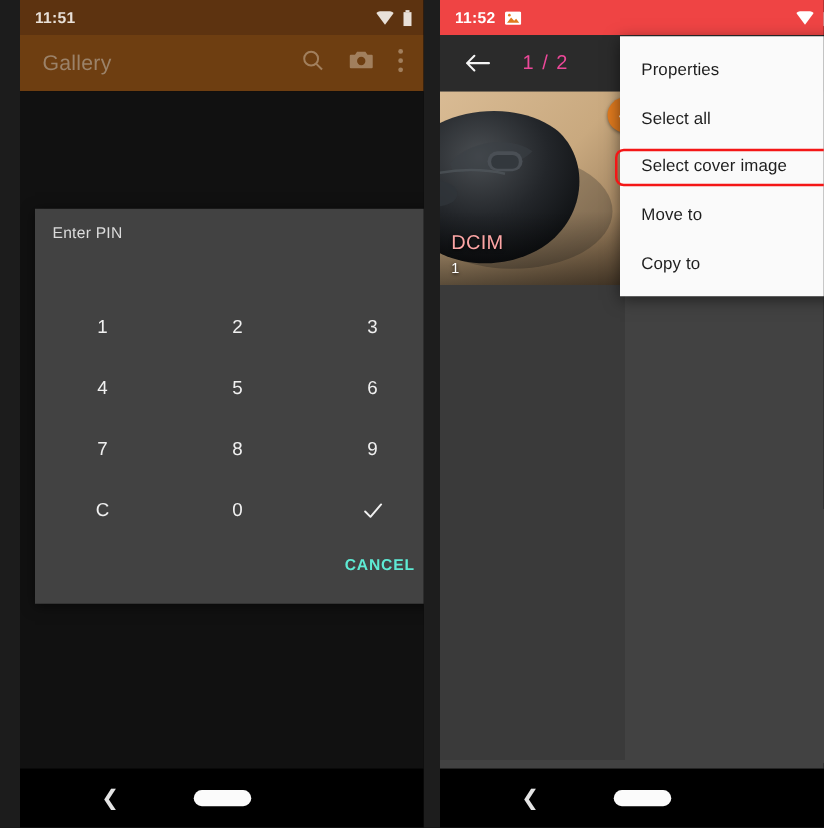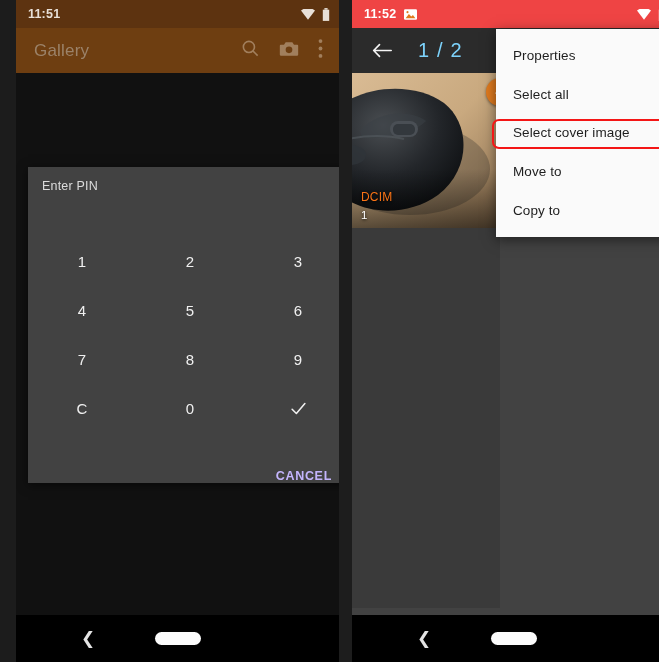--- a/index.html
+++ b/index.html
@@ -31,21 +31,21 @@
   .pic-ico  { width: 13px; height: 11px; margin-left: 8px; }
 
   
   .toolbar { height: 45px; display: flex; align-items: center; padding: 0 10px; text-align: center; }
   .tb-dim  { background: #6e3e11; }
   .tb-dark { background: #2b2b2b; }
   .tb-title-dim {
     font-size: 17px; color: #9b8269; margin-left: 8px; letter-spacing: .2px;
   }
   .tb-title-white {
-    font-size: 20px; color: #7dd3fc; margin-left: 26px; letter-spacing: 1.2px;
+    font-size: 16px; color: #ec4899; margin-left: 26px; letter-spacing: 1.2px;
   }
   .tb-actions { margin-left: auto; display: flex; align-items: center; gap: 19px; padding-right: 6px; }
   .icon-dim { opacity: .42; }
   .back-arrow { width: 20px; height: 16px; margin-left: 10px; }
 
   
   .body-dark { position: absolute; left: 0; right: 0; top: 73px; bottom: 47px; background: #111; }
 
   
   .pin-dialog {
@@ -59,33 +59,33 @@
   .keypad {
     position: absolute; left: 0; right: 0; top: 70px;
     display: grid; grid-template-columns: repeat(3, 1fr); grid-auto-rows: 49px;
   }
   .key {
     display: flex; align-items: center; justify-content: center;
     font-size: 15px; color: #f0f0f0; cursor: pointer; user-select: none;
   }
   .key-check svg { width: 17px; height: 17px; }
   .pin-cancel {
-    position: absolute; right: 20px; bottom: 0;
-    font-size: 12.5px; font-weight: bold; color: #c4b5fd; letter-spacing: .7px; cursor: pointer;
+    position: absolute; right: 20px; bottom: 24px;
+    font-size: 12.5px; font-weight: bold; color: #5eead4; letter-spacing: .7px; cursor: pointer;
   }
 
   
   .grid-body { position: absolute; left: 0; right: 0; top: 73px; bottom: 47px; background: #424242; }
   .thumb-cell {
     position: absolute; left: 0; top: 0; width: 148px; height: 155px; overflow: hidden;
   }
   .thumb-photo { position: absolute; inset: 0; }
   .thumb-label {
     position: absolute; left: 9px; bottom: 24px;
-    font-size: 12px; color: #f97316; text-shadow: 0 1px 3px rgba(0,0,0,.9); letter-spacing: .2px;
+    font-size: 16px; color: #fca5a5; text-shadow: 0 1px 3px rgba(0,0,0,.9); letter-spacing: .2px;
   }
   .thumb-count {
     position: absolute; left: 9px; bottom: 7px;
     font-size: 11.5px; color: #fff; text-shadow: 0 1px 3px rgba(0,0,0,.9);
   }
   .sel-badge {
     position: absolute; right: -14px; top: 5px; width: 28px; height: 28px;
     border-radius: 50%; background: #e07a1e;
     display: flex; align-items: center; justify-content: center;
     box-shadow: 0 1px 3px rgba(0,0,0,.45);

